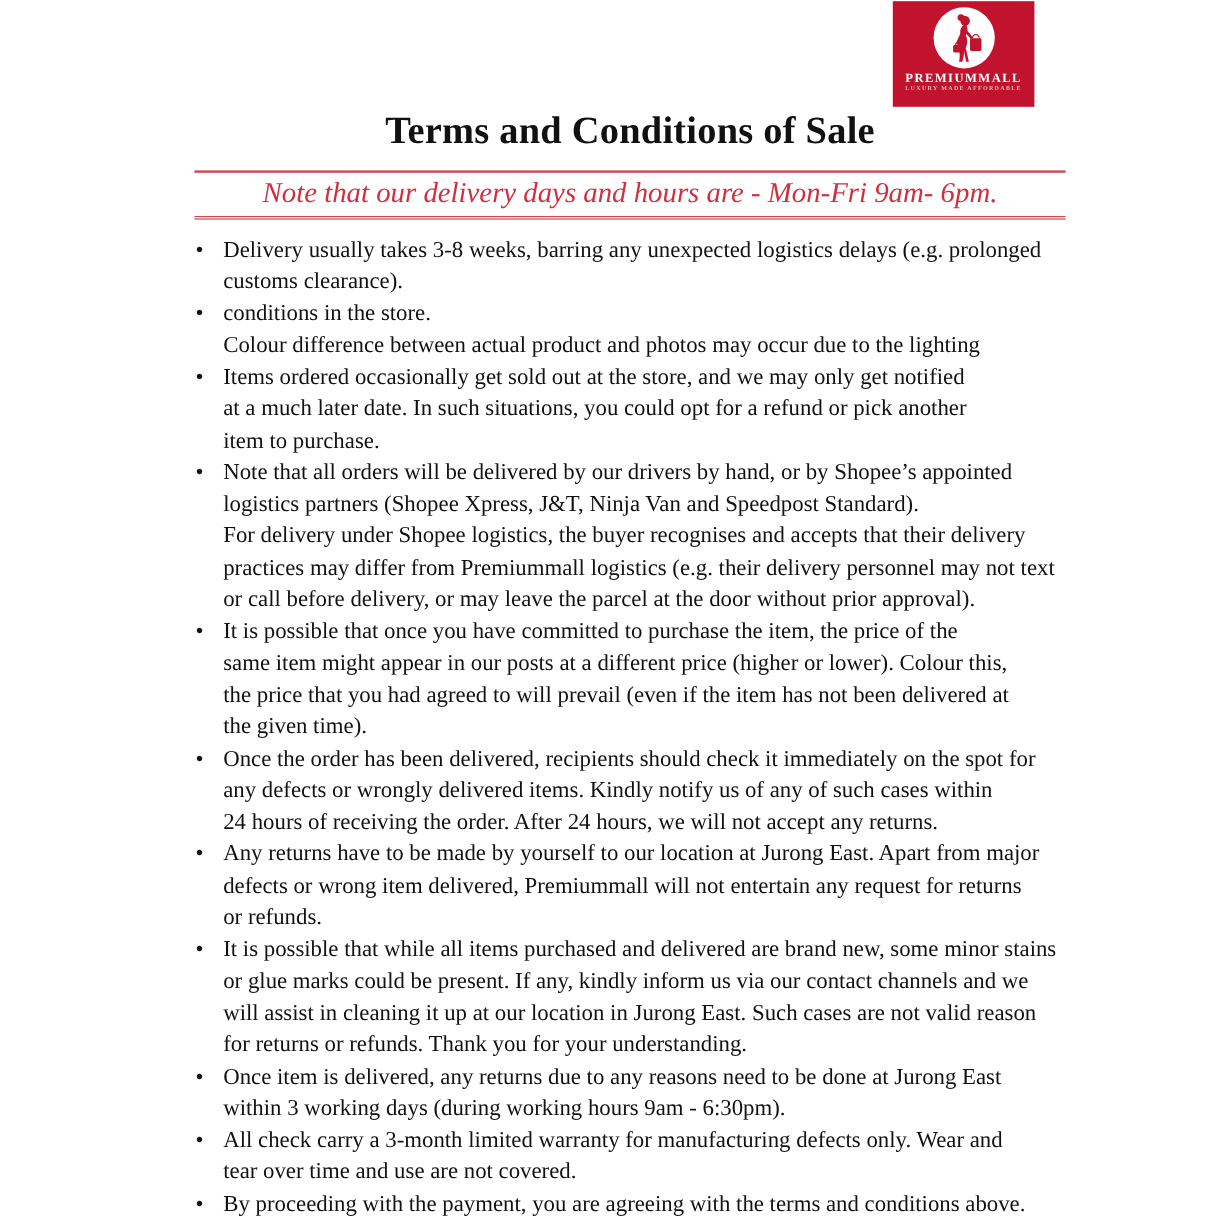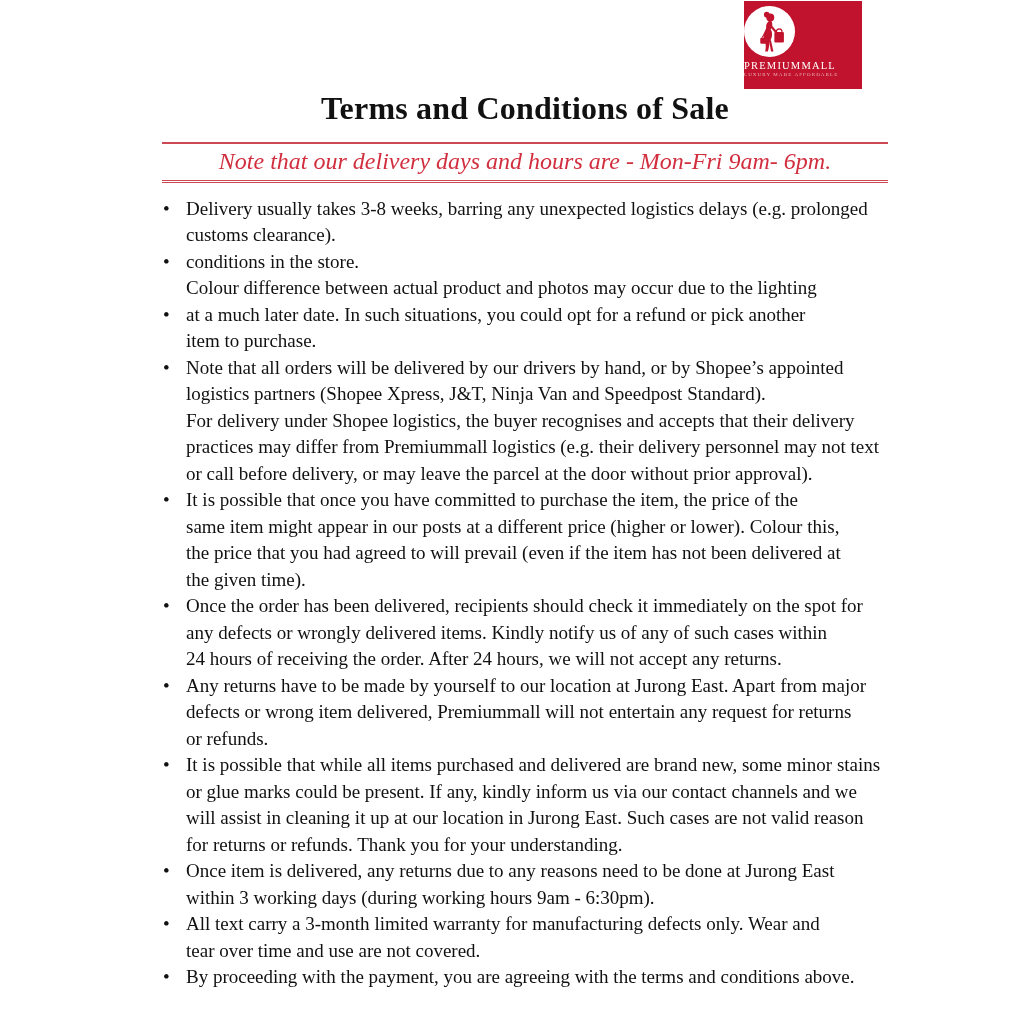--- a/index.html
+++ b/index.html
@@ -16,21 +16,21 @@
     font-family: "Liberation Serif", serif;
     color: var(--ink);
   }
   .page { position: relative; width: 1024px; height: 1024px; overflow: hidden; background: #fff; }
 
   
   .logo {
     position: absolute; left: 744px; top: 1px;
     width: 118px; height: 88px;
     background: var(--logo-bg);
-    display: flex; flex-direction: column; align-items: flex-start;
+    display: flex; flex-direction: column; align-items: center; font-weight: bold;
   }
   .logo-circle {
     margin-top: 5px; width: 51px; height: 51px;
     background: #fff; border-radius: 50%;
     display: flex; align-items: center; justify-content: center;
     overflow: hidden;
   }
   .brand {
     color: #ffffff; font-size: 10.5px; letter-spacing: 1.2px;
     margin-top: 3px; white-space: nowrap; font-family: "Liberation Serif", serif;
@@ -118,20 +118,21 @@
         <span class="ln"><span>Delivery usually takes </span><b>3-8 weeks</b><span>, barring any unexpected logistics delays (e.g. prolonged</span></span>
         <span class="ln"><span>customs clearance).</span></span>
       </li>
       <li>
         <span class="marker">•</span>
         <span class="ln"><span>conditions in the store.</span></span>
         <span class="ln"><span>Colour difference between actual product and photos may occur due to the lighting</span></span>
       </li>
       <li>
         <span class="marker">•</span>
+        <span class="ln"><span>Items ordered occasionally get sold out at the store, and we may only get notified</span></span>
         <span class="ln"><span>at a much later date. In such situations, you could opt for a refund or pick another</span></span>
         <span class="ln"><span>item to purchase.</span></span>
       </li>
       <li>
         <span class="marker">•</span>
         <span class="ln"><span>Note that all orders will be delivered by our drivers by hand, or by Shopee’s appointed</span></span>
         <span class="ln"><span>logistics partners (Shopee Xpress, J&amp;T, Ninja Van and Speedpost Standard).</span></span>
         <span class="ln"><span>For delivery under Shopee logistics, the buyer recognises and accepts that their delivery</span></span>
         <span class="ln"><span>practices may differ from Premiummall logistics (e.g. their delivery personnel may not text</span></span>
         <span class="ln"><span>or call before delivery, or may leave the parcel at the door without prior approval).</span></span>
@@ -162,21 +163,21 @@
         <span class="ln"><span>will assist in cleaning it up at our location in Jurong East. Such cases are not valid reason</span></span>
         <span class="ln"><span>for returns or refunds. Thank you for your understanding.</span></span>
       </li>
       <li>
         <span class="marker">•</span>
         <span class="ln"><span>Once item is delivered, any returns due to any reasons need to be done at Jurong East</span></span>
         <span class="ln"><span>within </span><b>3 working days</b><span> (during working hours 9am - 6:30pm).</span></span>
       </li>
       <li>
         <span class="marker">•</span>
-        <span class="ln"><span>All text carry a </span><b>3-month</b><span> limited warranty for manufacturing defects only. Wear and</span></span>
+        <span class="ln"><span>All check carry a </span><b>3-month</b><span> limited warranty for manufacturing defects only. Wear and</span></span>
         <span class="ln"><span>tear over time and use are not covered.</span></span>
       </li>
       <li>
         <span class="marker">•</span>
         <span class="ln"><span>By proceeding with the payment, you are agreeing with the terms and conditions above.</span></span>
       </li>
     </ul>
 
 </div>
 

